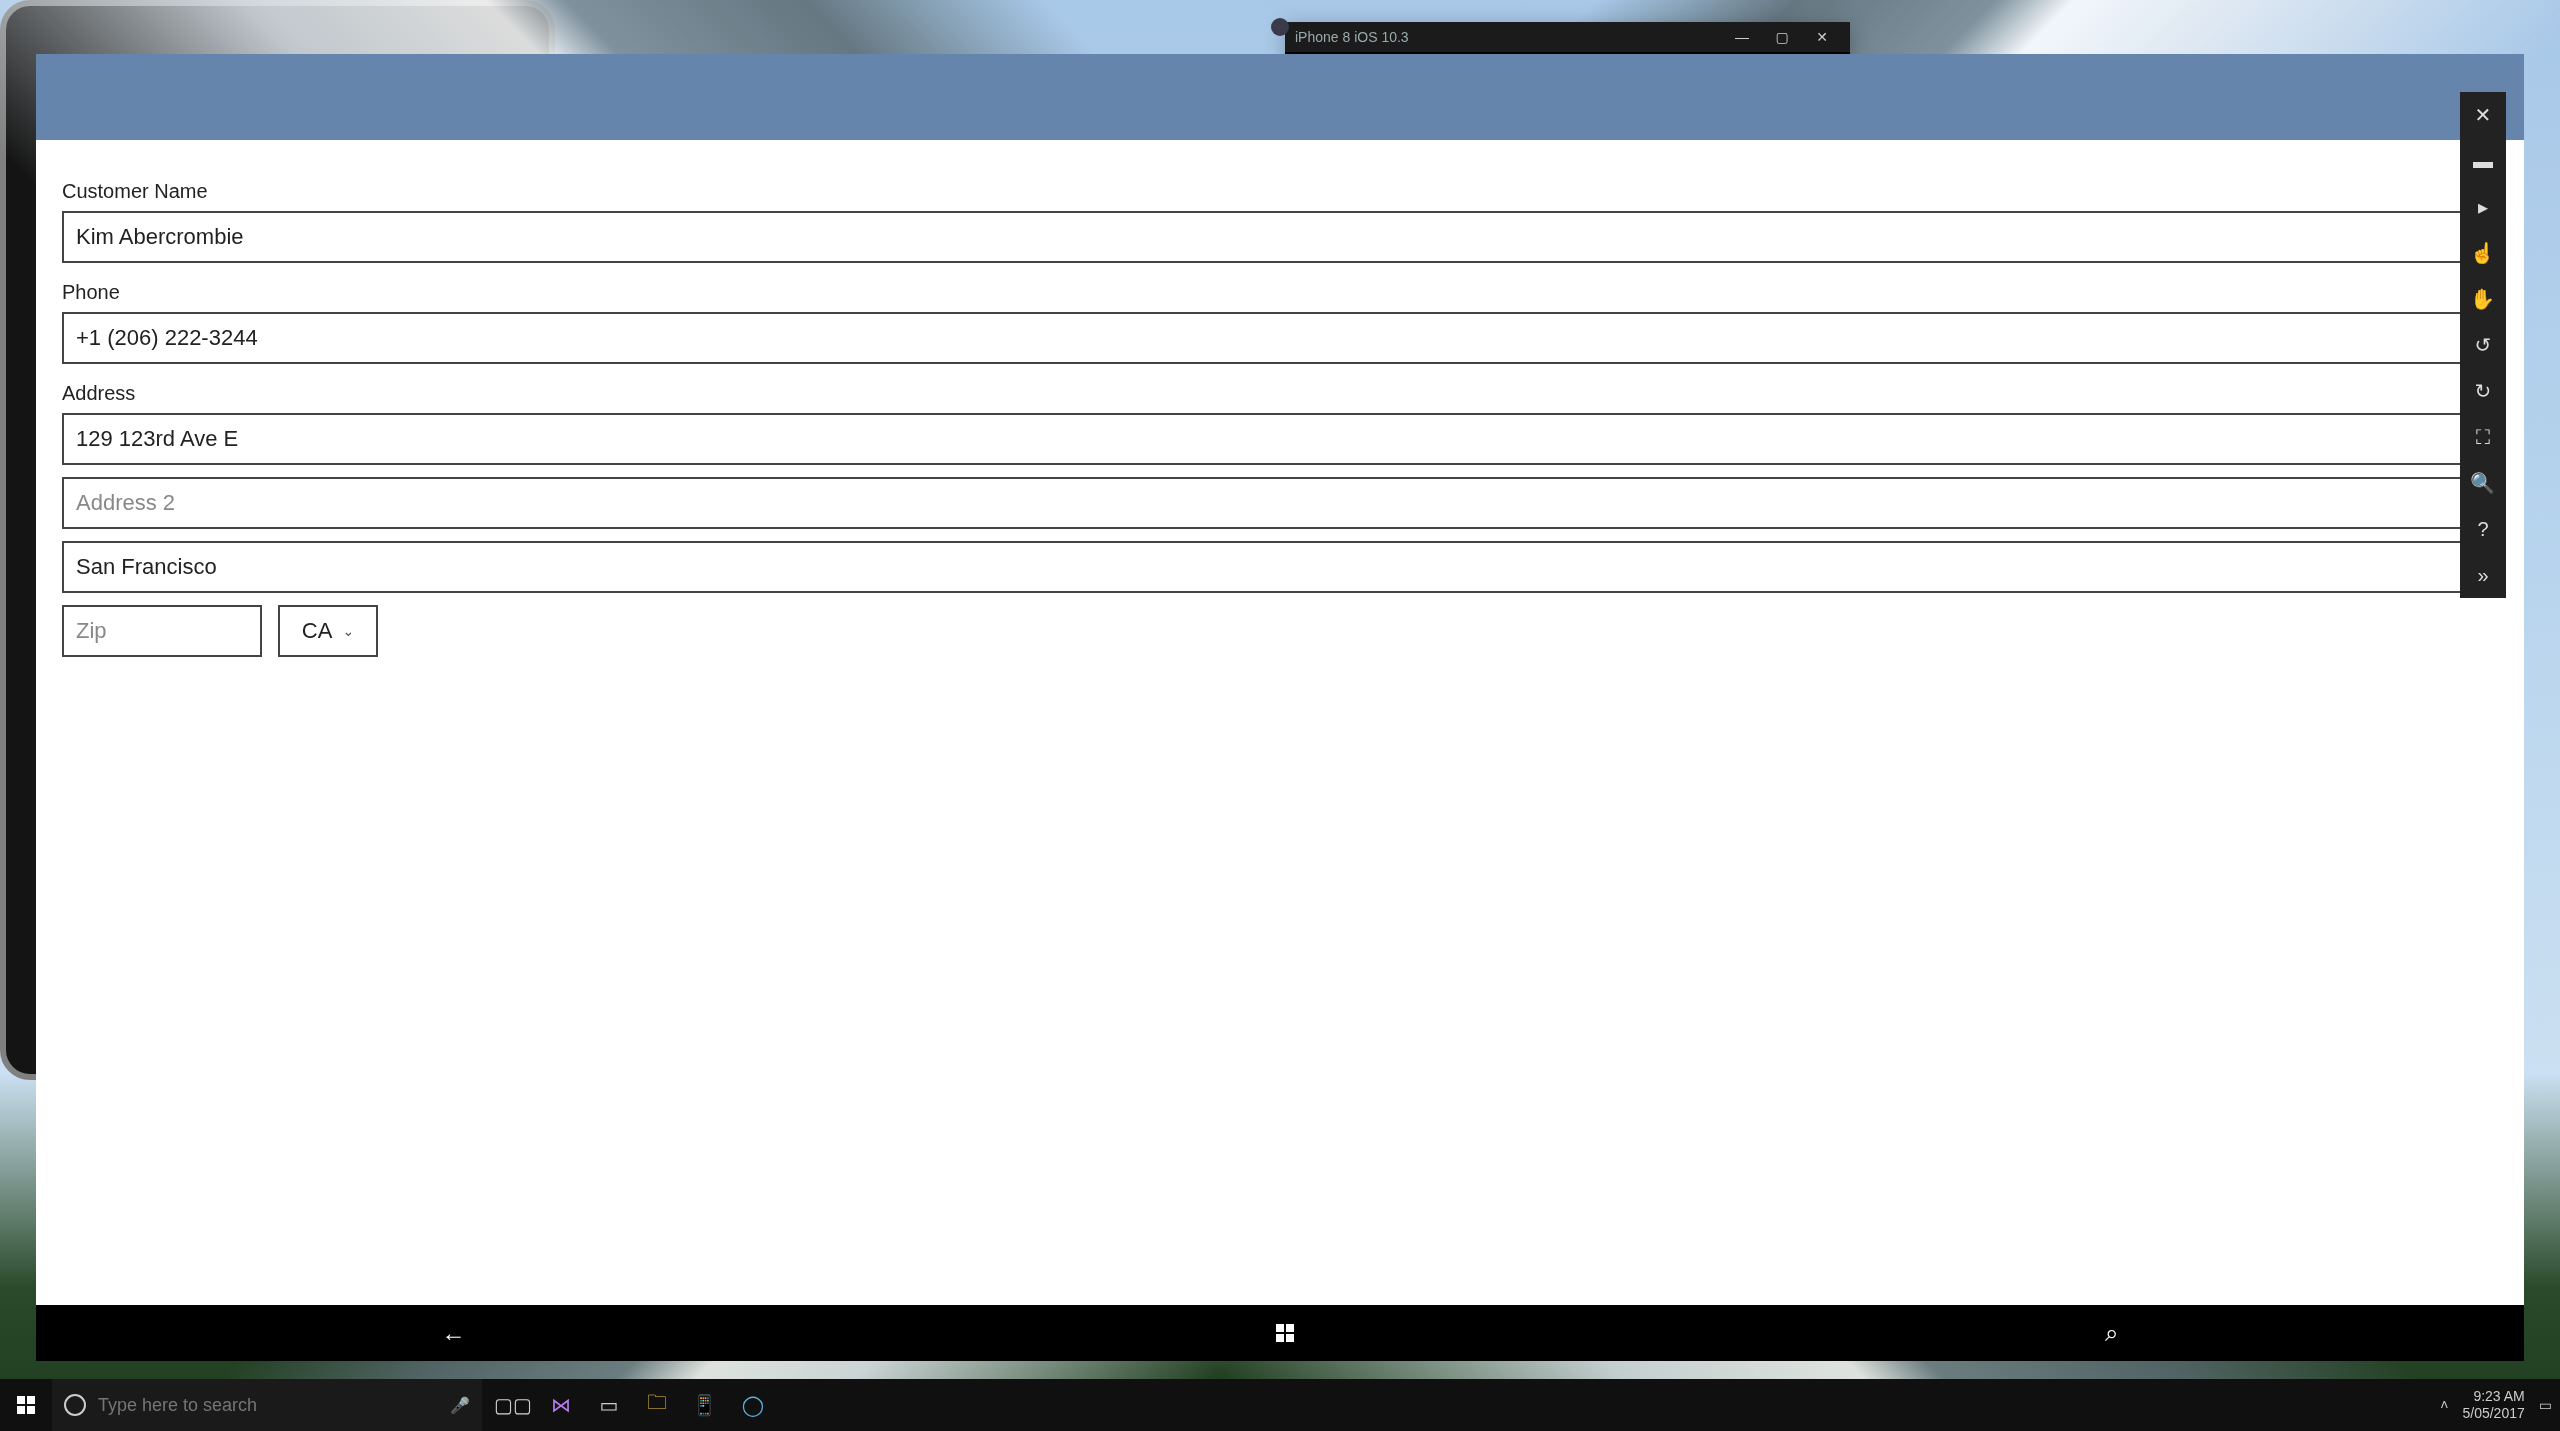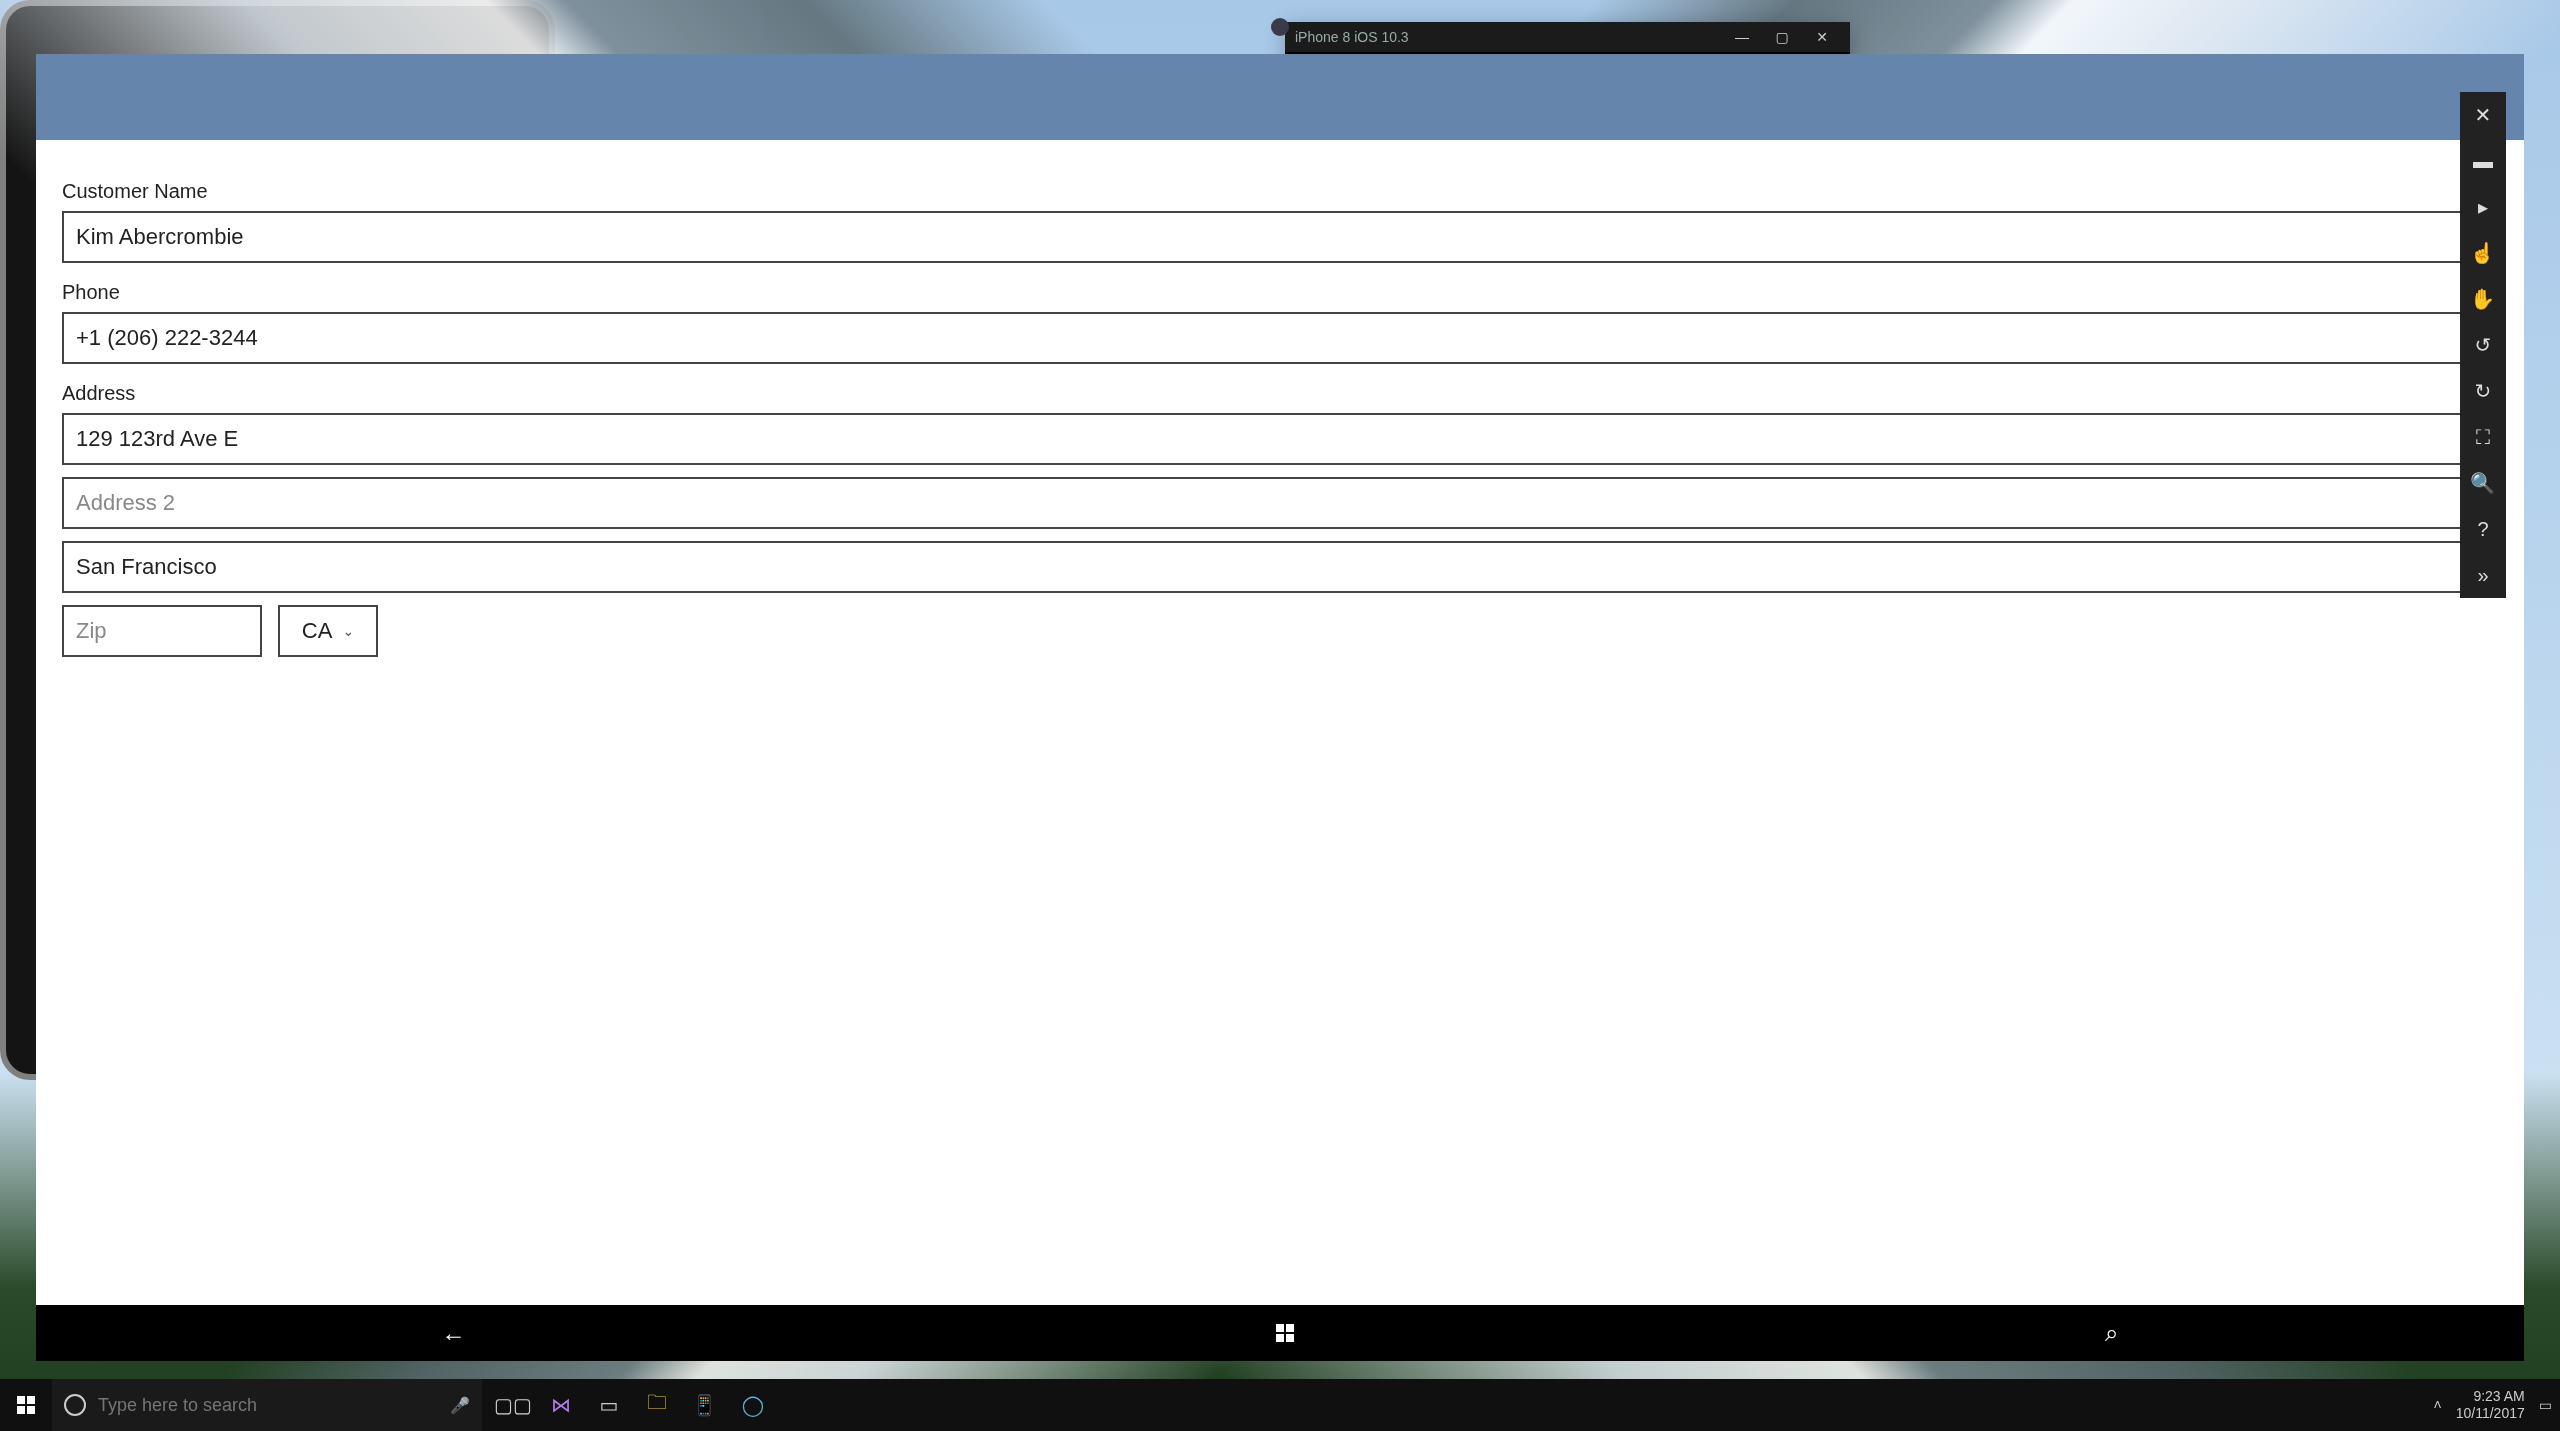--- a/index.html
+++ b/index.html
@@ -434,17 +434,17 @@
     <span style="color:#b77df0">⋈</span>
     <span>▭</span>
     <span style="color:#f0c040">🗀</span>
     <span>📱</span>
     <span style="color:#5ab0e0">◯</span>
   </div>
   <div class="tb-right">
     <span>˄</span>
     <div class="tb-time">
       <div>9:23 AM</div>
-      <div>10/11/2017</div>
+      <div>5/05/2017</div>
     </div>
     <span>▭</span>
   </div>
 </div>
 
 </body></html>

